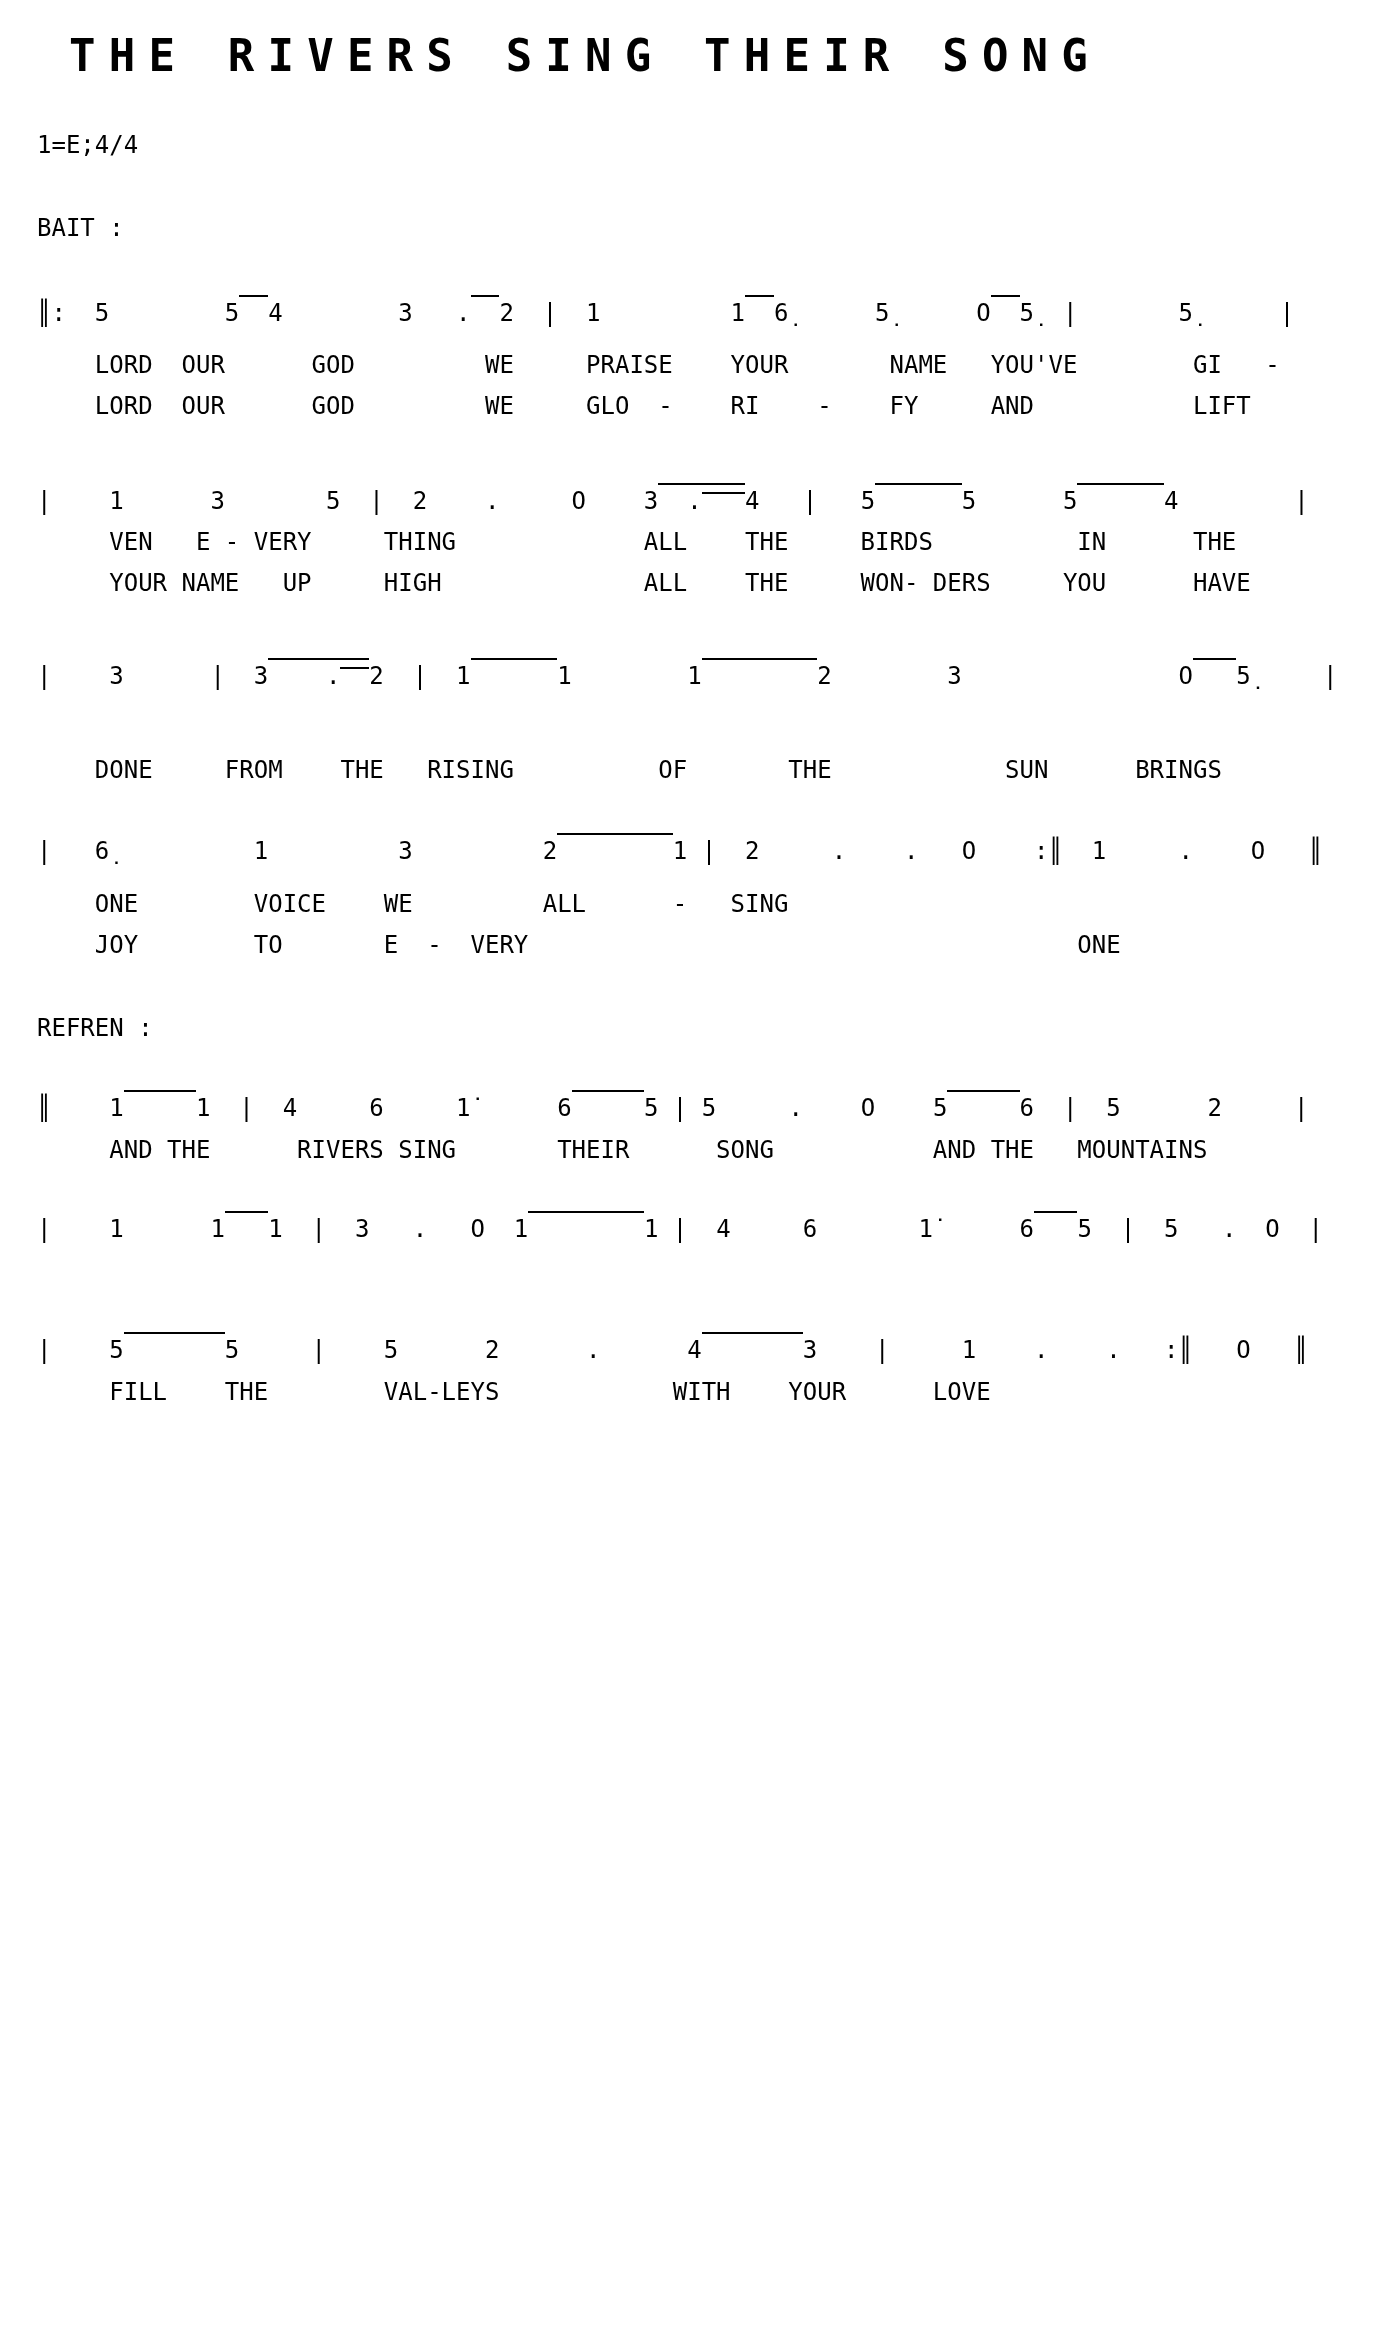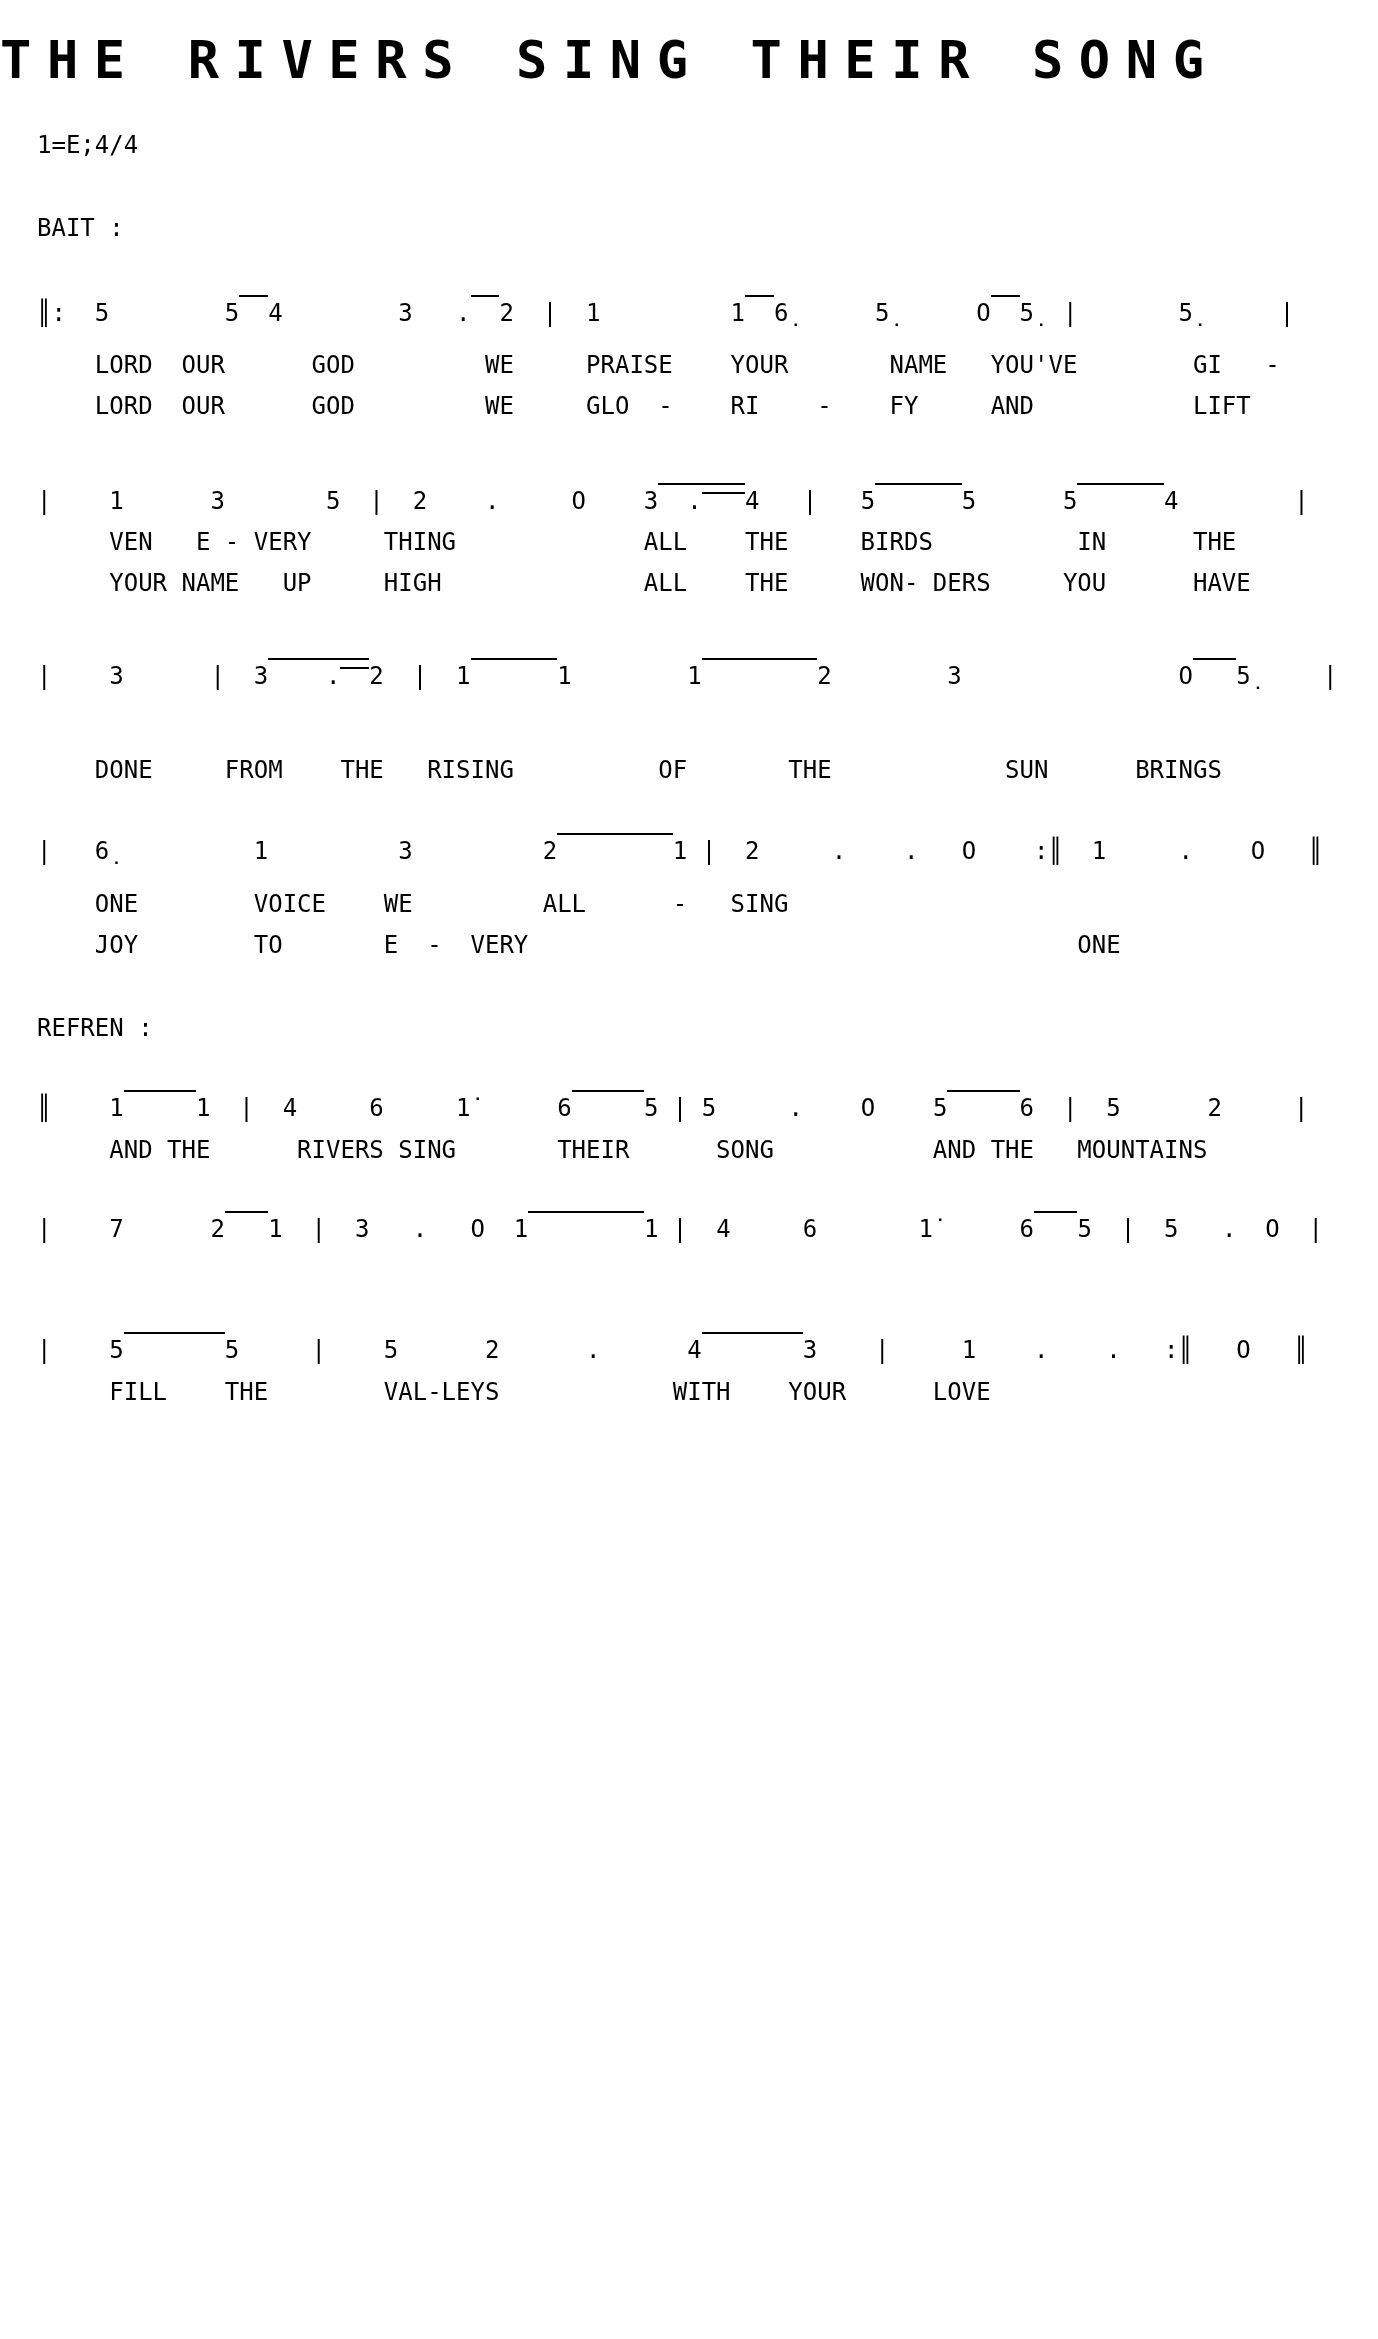--- a/index.html
+++ b/index.html
@@ -1,20 +1,20 @@
 <!DOCTYPE html>
 <html><head>
 <meta charset="utf-8">
 <style>
   html,body{margin:0;padding:0}
   body{width:1378px;height:2339px;background:#ffffff;position:relative;
        font-family:"DejaVu Sans Mono","Liberation Mono",monospace;color:#000}
   .sheet{position:absolute;inset:0}
   .title{position:absolute;left:0;width:1101px;text-align:right;font-weight:bold;
-         font-size:52px;letter-spacing:0.30em;white-space:pre;line-height:1}
+         font-size:44px;letter-spacing:0.30em;white-space:pre;line-height:1}
   .line{position:absolute;left:37px;white-space:pre;font-size:24px;line-height:1}
   .bold{font-weight:normal}
   .nline span{white-space:pre}
   .b0{background:none}
   .b1{padding-top:4px;
       background:linear-gradient(#000,#000) 0 0/100% 2px no-repeat}
   .b2{padding-top:4px;
       background:linear-gradient(#000,#000) 0 0/100% 2px no-repeat,
                  linear-gradient(#000,#000) 0 9px/100% 2px no-repeat}
 </style>
@@ -42,18 +42,18 @@
 
   <div class="line nline" style="top:839px"><span class="b0">|   6̣          1         3         2</span><span class="b1">        </span><span class="b0">1 |  2     .    .   O    :║  1     .    O   ║</span></div>
   <div class="line" style="top:933px">    JOY        TO       E  -  VERY                                      ONE</div>
   <div class="line" style="top:892px">    ONE        VOICE    WE         ALL      -   SING</div>
 
   <div class="line bold" style="top:1016px">REFREN :</div>
 
   <div class="line nline" style="top:1096px"><span class="b0">║    1</span><span class="b1">     </span><span class="b0">1  |  4     6     1̇      6</span><span class="b1">     </span><span class="b0">5 | 5     .    O    5</span><span class="b1">     </span><span class="b0">6  |  5      2     |</span></div>
   <div class="line" style="top:1138px">     AND THE      RIVERS SING       THEIR      SONG           AND THE   MOUNTAINS</div>
 
-  <div class="line nline" style="top:1217px"><span class="b0">|    7      2</span><span class="b1">   </span><span class="b0">1  |  3   .   O  1</span><span class="b1">        </span><span class="b0">1 |  4     6       1̇      6</span><span class="b1">   </span><span class="b0">5  |  5   .  O  |</span></div>
+  <div class="line nline" style="top:1217px"><span class="b0">|    1      1</span><span class="b1">   </span><span class="b0">1  |  3   .   O  1</span><span class="b1">        </span><span class="b0">1 |  4     6       1̇      6</span><span class="b1">   </span><span class="b0">5  |  5   .  O  |</span></div>
 
   <div class="line nline" style="top:1338px"><span class="b0">|    5</span><span class="b1">       </span><span class="b0">5     |    5      2      .      4</span><span class="b1">       </span><span class="b0">3    |     1    .    .   :║   O   ║</span></div>
   <div class="line" style="top:1380px">     FILL    THE        VAL-LEYS            WITH    YOUR      LOVE</div>
 
 </div>
 
 </body></html>

